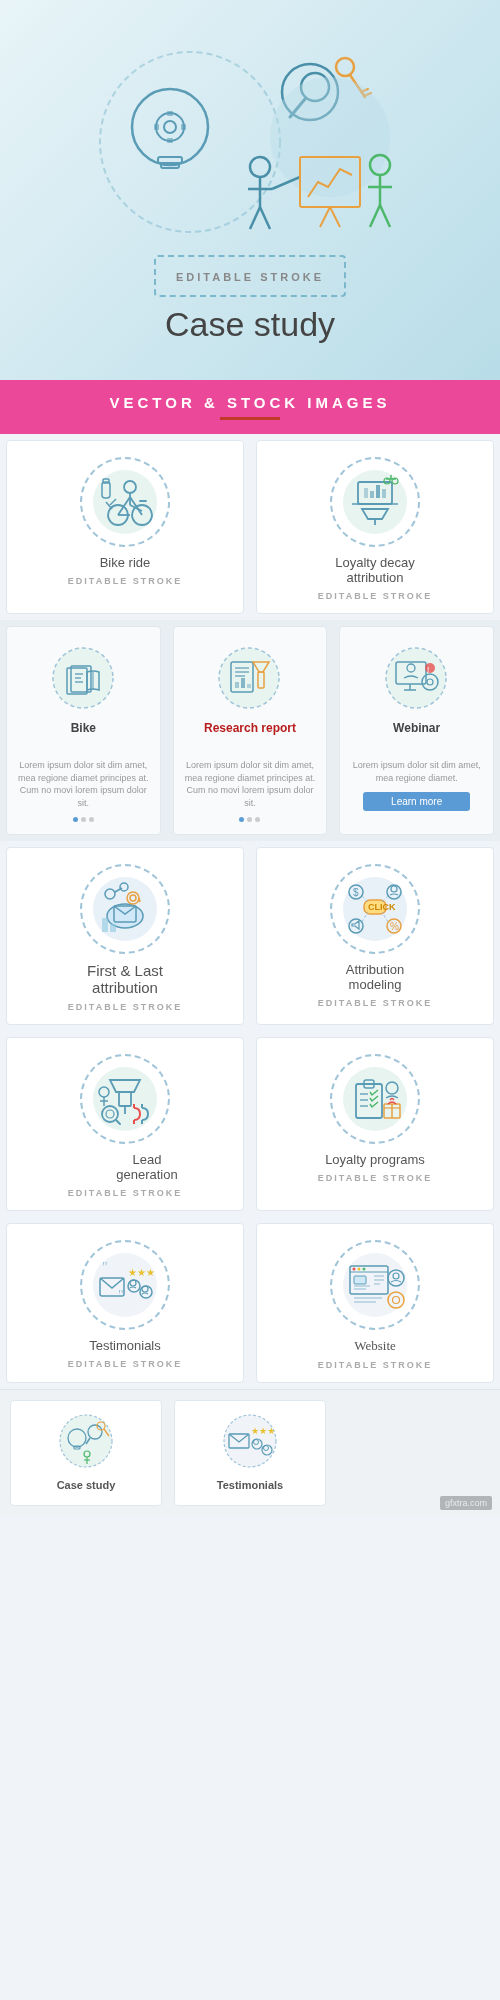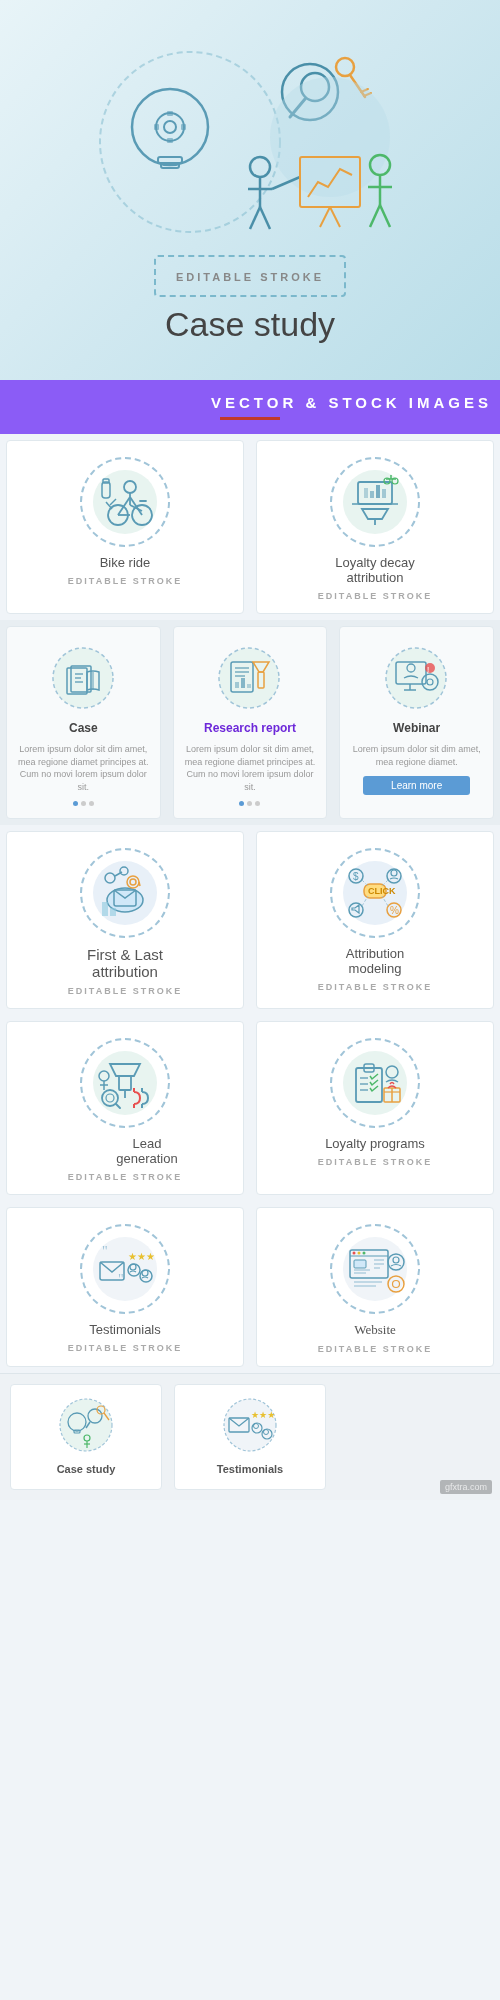--- a/index.html
+++ b/index.html
@@ -20,23 +20,23 @@
       flex-direction: column;
       align-items: center;
       justify-content: center;
       position: relative;
       overflow: hidden;
     }
 
     
     .dark-banner {
       width: 100%;
-      background: #8b5cf6;
+      background: #ec4899;
       padding: 14px 8px;
-      text-align: right;
+      text-align: center;
     }
     .dark-banner-text {
       color: #fff;
       font-size: 15px;
       letter-spacing: 4px;
       font-weight: 700;
       text-transform: uppercase;
     }
     .dark-banner-underline {
       width: 60px;
@@ -96,21 +96,21 @@
       font-weight: 600;
       text-transform: uppercase;
       text-align: center;
       margin-top: 2px;
     }
     .card-body-text {
       font-size: 9px;
       color: #999;
       text-align: center;
       line-height: 1.4;
-      margin-top: 4px;
+      margin-top: 20px;
     }
     .card-dots {
       display: flex;
       gap: 3px;
       margin-top: 8px;
     }
     .card-dot {
       width: 5px;
       height: 5px;
       border-radius: 50%;
@@ -322,21 +322,21 @@
           <rect x="20" y="20" width="20" height="26" rx="1" fill="none" stroke="#5a9bb5" stroke-width="1.5"></rect>
 
           <line x1="24" y1="28" x2="32" y2="28" stroke="#5a9bb5" stroke-width="1.3"></line>
           <line x1="24" y1="32" x2="30" y2="32" stroke="#5a9bb5" stroke-width="1.3"></line>
           <line x1="24" y1="36" x2="32" y2="36" stroke="#5a9bb5" stroke-width="1.3"></line>
 
           <path d="M36,26 Q42,24 48,26 L48,44 Q42,42 36,44 Z" fill="none" stroke="#5a9bb5" stroke-width="1.5"></path>
           <line x1="42" y1="26" x2="42" y2="44" stroke="#5a9bb5" stroke-width="1"></line>
         </svg>
       </div>
-      <div class="card-title" style="font-size:12px;font-weight:600;color:#444;">Case</div>
+      <div class="card-title" style="font-size:12px;font-weight:600;color:#444;">Bike</div>
       <div class="card-body-text">Lorem ipsum dolor sit dim amet, mea regione diamet principes at. Cum no movi lorem ipsum dolor sit.</div>
       <div class="card-dots">
         <div class="card-dot active"></div>
         <div class="card-dot"></div>
         <div class="card-dot"></div>
       </div>
     </div>
 
     <div class="card card-light">
       <div class="card-icon-area" style="width:70px;height:70px;">
@@ -349,21 +349,21 @@
           <line x1="18" y1="30" x2="28" y2="30" stroke="#5a9bb5" stroke-width="1.2"></line>
 
           <polygon points="36,16 52,16 46,26 42,26" fill="none" stroke="#e8a040" stroke-width="1.5"></polygon>
           <rect x="41" y="26" width="6" height="16" rx="1" fill="none" stroke="#e8a040" stroke-width="1.5"></rect>
 
           <rect x="18" y="36" width="4" height="6" fill="#5a9bb5" opacity="0.5"></rect>
           <rect x="24" y="32" width="4" height="10" fill="#5a9bb5" opacity="0.7"></rect>
           <rect x="30" y="38" width="4" height="4" fill="#5a9bb5" opacity="0.4"></rect>
         </svg>
       </div>
-      <div class="card-title" style="font-size:12px;font-weight:600;color:#6d28d9;">Research report</div>
+      <div class="card-title" style="font-size:12px;font-weight:600;color:#b91c1c;">Research report</div>
       <div class="card-body-text">Lorem ipsum dolor sit dim amet, mea regione diamet principes at. Cum no movi lorem ipsum dolor sit.</div>
       <div class="card-dots">
         <div class="card-dot active"></div>
         <div class="card-dot"></div>
         <div class="card-dot"></div>
       </div>
     </div>
 
     <div class="card card-light">
       <div class="card-icon-area" style="width:70px;height:70px;">

